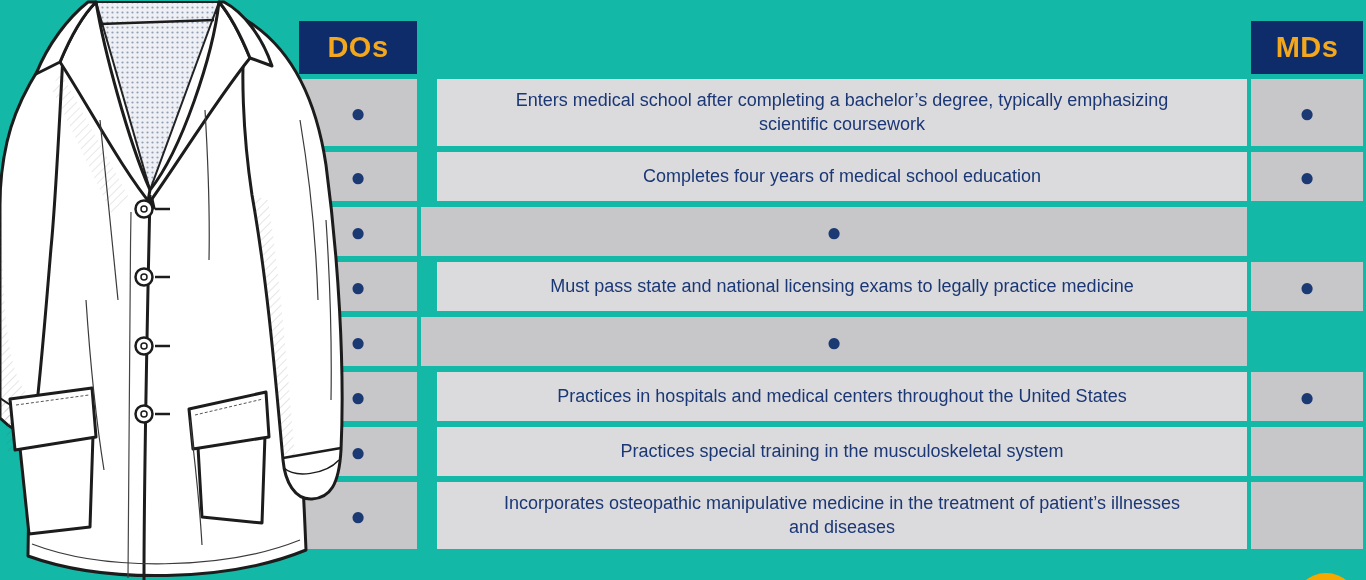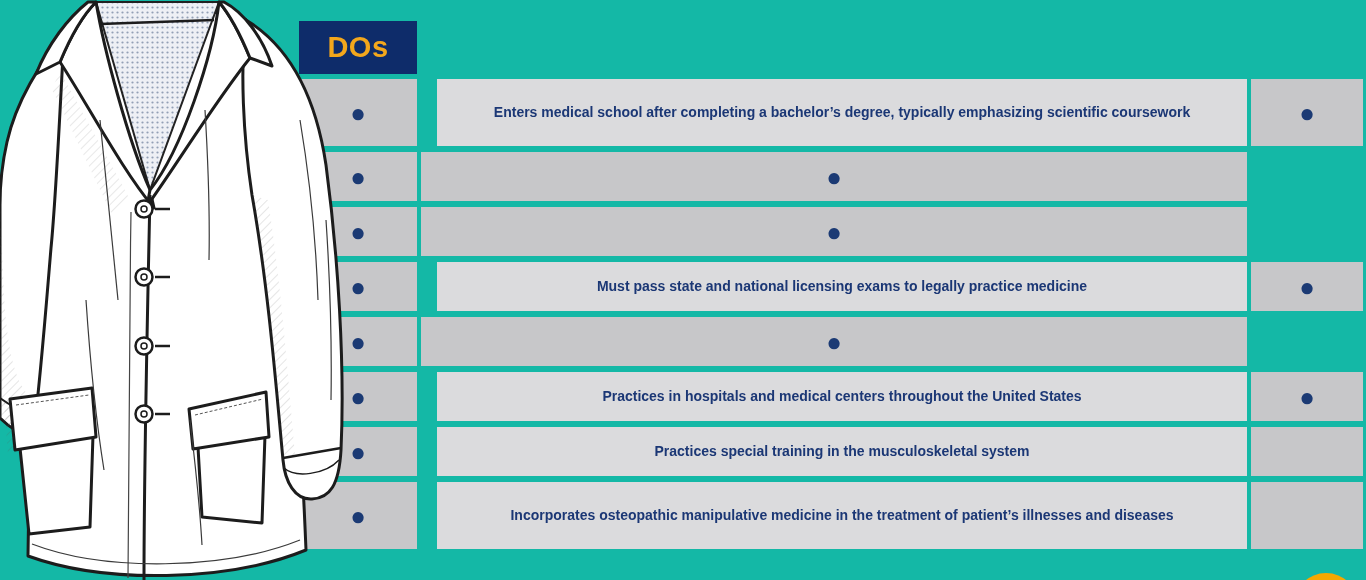--- a/index.html
+++ b/index.html
@@ -18,22 +18,22 @@
   .hdr-box {
     background:#0e2c6a; color:#f3a71c; display:flex; align-items:center; justify-content:center;
     font-size:29px; font-weight:bold; letter-spacing:.5px;
   }
   .hdr-spacer { background:transparent; }
   .row { margin-bottom:6px; height:49px; }
   .row.tall { height:67px; }
   .row:last-child { margin-bottom:0; }
   .cell-side { background:#c7c7c9; display:flex; align-items:center; justify-content:center; }
   .cell-mid  { background:#dbdbdd; display:flex; align-items:center; justify-content:center;
-               text-align:center; padding:0 52px; color:#1b3775; font-weight:bold;
-               font-size:14px; line-height:1.32;margin-left:16px; }
+               text-align:center; padding:0 52px; color:#1b3775; font-weight:normal;
+               font-size:18px; line-height:1.32;margin-left:16px; }
   .dot { color:#1b3a74; font-size:26px; line-height:1; }
 
   
   .gold-arc { position:absolute; left:1294px; top:573px; width:64px; height:64px;
               border-radius:50%; background:#f5a800; z-index:2; }
 </style>
 </head>
 <body>
 
 <div class="stage">
@@ -106,36 +106,38 @@
       <path d="M205,110 C208,160 210,210 209,260"></path>
       <path d="M190,420 C196,470 200,510 202,545"></path>
       <path d="M32,544 C105,572 225,570 300,540"></path>
     </g>
   </svg>
 
   <div class="comparison">
     <div class="header-row">
       <div class="hdr-box">DOs</div>
       <div class="hdr-spacer"></div>
+      <div class="hdr-box">MDs</div>
     </div>
 
     <div class="row tall">
       <div class="cell-side">
           <span class="dot">●</span>
         </div>
       <div class="cell-mid">Enters medical school after completing a bachelor’s degree, typically emphasizing scientific coursework</div>
       <div class="cell-side">
           <span class="dot">●</span>
         </div>
     </div>
 
     <div class="row">
       <div class="cell-side">
           <span class="dot">●</span>
         </div>
+      <div class="cell-mid">Completes four years of medical school education</div>
       <div class="cell-side">
           <span class="dot">●</span>
         </div>
     </div>
 
     <div class="row">
       <div class="cell-side">
           <span class="dot">●</span>
         </div>
       <div class="cell-side">

